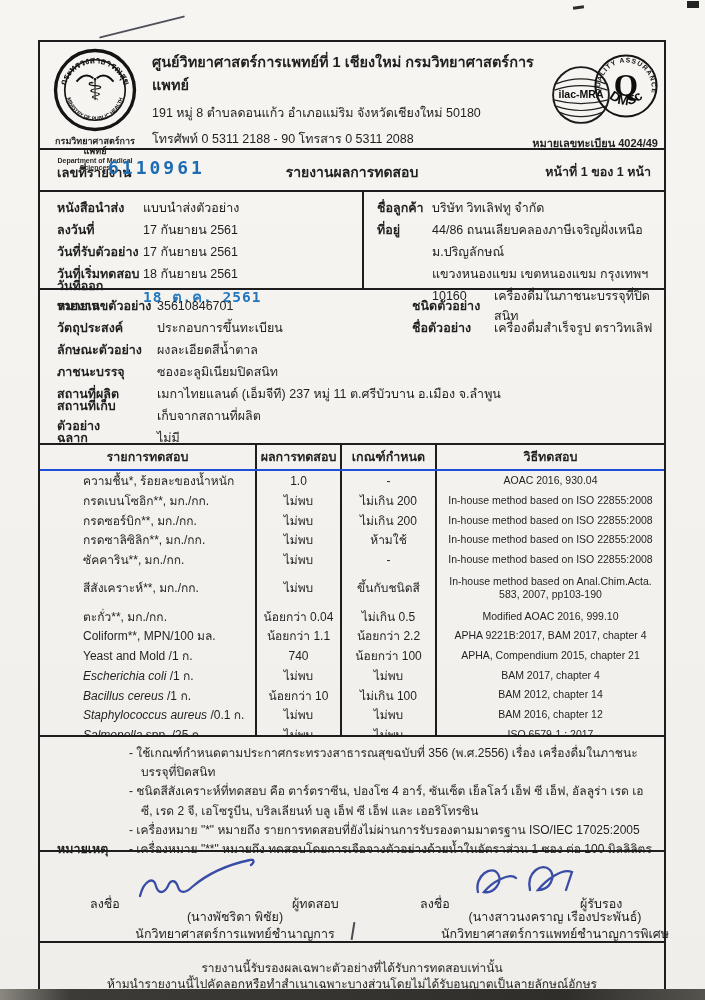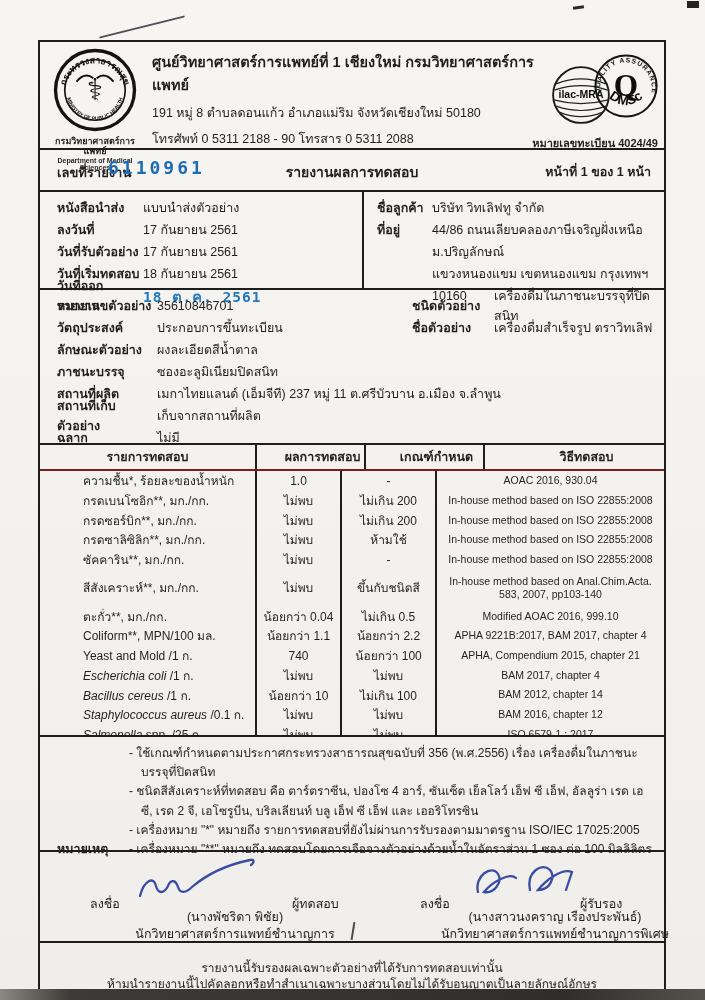--- a/index.html
+++ b/index.html
@@ -57,21 +57,21 @@
   .cust .cval{line-height:22px;}
   
   .sec-sample{height:155px;padding-top:5px;}
   #sample-list{padding-left:17px;}
   #sample-list .kv-label{width:100px;}
   .sample-right{position:absolute;left:372px;top:5px;width:250px;}
   .sample-right .kv-label{width:82px;}
   
   .sec-table{height:292px;overflow:hidden;}
   .thead,.trow{display:grid;grid-template-columns:217px 85px 95px 1fr;}
-  .thead{height:24px;border-bottom:2px solid #7f1d1d;gap:24px;}
+  .thead{height:24px;border-bottom:2px solid #1d4ed8;}
   .th{font-size:12.5px;font-weight:bold;display:flex;align-items:center;justify-content:center;}
   .c-b{border-right:2px solid #1d1d1d;}
   .trow{min-height:19.7px;align-items:center;}
   .tc{font-size:12px;display:flex;align-items:center;justify-content:center;text-align:center;height:100%;}
   .tc.c1{justify-content:flex-start;text-align:left;padding-left:12px;margin-left:31px;}
   .tc.c4{font-size:10.5px;line-height:1.25;padding:0 6px;}
   
   .sec-notes{height:115px;padding-top:7px;}
   .notes-wrap{display:flex;padding-left:17px;padding-right:10px;align-items:flex-end;}
   .notes-label{font-weight:bold;font-size:12.5px;width:72px;flex:none;}
@@ -277,21 +277,21 @@
           <div class="trow">
             <div class="tc c1 c-b">ซัคคาริน**, มก./กก.</div>
             <div class="tc c2 c-b">ไม่พบ</div>
             <div class="tc c3 c-b">-</div>
             <div class="tc c4">In-house method based on ISO 22855:2008</div>
           </div>
           <div class="trow" style="min-height: 37px;">
             <div class="tc c1 c-b">สีสังเคราะห์**, มก./กก.</div>
             <div class="tc c2 c-b">ไม่พบ</div>
             <div class="tc c3 c-b">ขึ้นกับชนิดสี</div>
-            <div class="tc c4">In-house method based on Anal.Chim.Acta. 583, 2007, pp103-140</div>
+            <div class="tc c4">In-house method based on Anal.Chim.Acta. 583, 2007, pp103-190</div>
           </div>
           <div class="trow">
             <div class="tc c1 c-b">ตะกั่ว**, มก./กก.</div>
             <div class="tc c2 c-b">น้อยกว่า 0.04</div>
             <div class="tc c3 c-b">ไม่เกิน 0.5</div>
             <div class="tc c4">Modified AOAC 2016, 999.10</div>
           </div>
           <div class="trow">
             <div class="tc c1 c-b">Coliform**, MPN/100 มล.</div>
             <div class="tc c2 c-b">น้อยกว่า 1.1</div>

